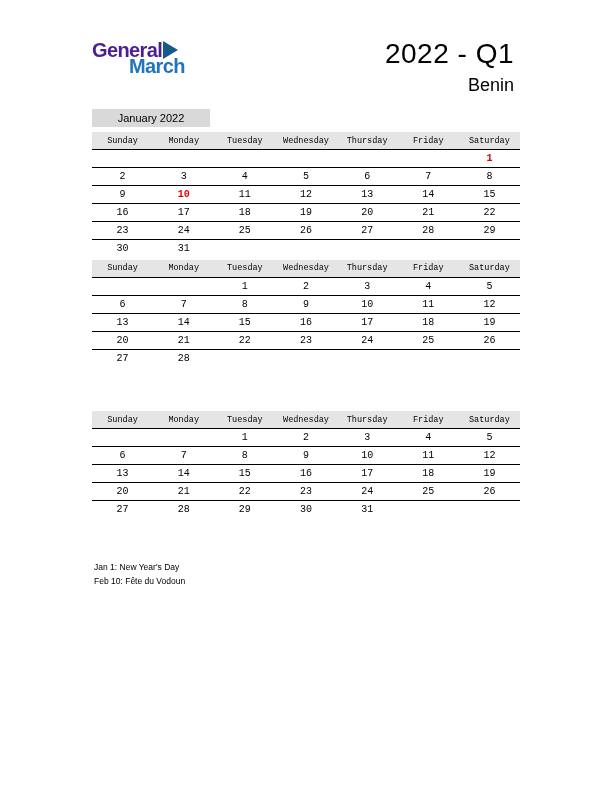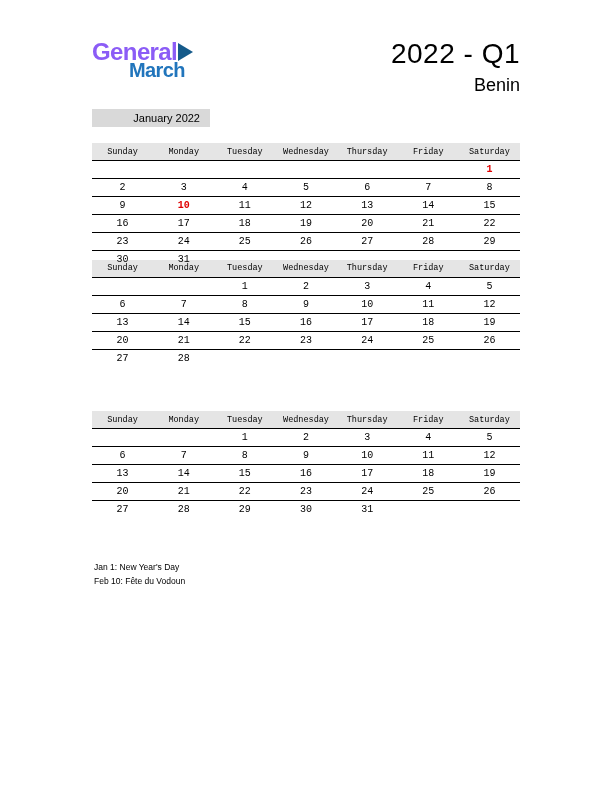--- a/index.html
+++ b/index.html
@@ -19,44 +19,44 @@
     font-family: "Liberation Sans", "DejaVu Sans", sans-serif;
     color: #000;
     overflow: hidden;
   }
   .page { position: absolute; inset: 0; background: #fff; }
 
   
   .header { position: absolute; top: 38px; left: 92px; right: 92px; height: 62px; }
   .logo { position: absolute; left: 0; top: 2px; line-height: 1; }
   .logo-top { display: flex; align-items: center; }
-  .logo-general { font-size: 24px; font-weight: bold; letter-spacing: -0.6px; color: #8b5cf6; }
+  .logo-general { font-size: 20px; font-weight: bold; letter-spacing: -0.6px; color: #4c1d95; }
   .logo-triangle {
     width: 0; height: 0;
     border-left: 15px solid var(--logo-tri);
     border-top: 9px solid transparent;
     border-bottom: 9px solid transparent;
     margin-left: 1px;
   }
   .logo-blue { font-size: 20px; font-weight: bold; color: var(--logo-blue); letter-spacing: -0.6px; margin: -4px 0 0 37px; }
-  .title-block { position: absolute; right: 0; top: 0; text-align: right; }
+  .title-block { position: absolute; right: 6px; top: 0; text-align: right; }
   .page-title { font-size: 28px; letter-spacing: 0.5px; color: #000; }
   .page-subtitle { font-size: 18px; margin-top: 5px; color: #000; }
 
   
   .months { position: absolute; top: 108px; left: 92px; width: 428px; }
   .month { height: 151.5px; }
   .month-label {
     display: inline-block;
     min-width: 118px;
     background: var(--month-label-bg);
     font-size: 11px;
-    padding: 3px 10px;
-    text-align: right;
-    margin-bottom: 16px;
+    padding: 3px 0;
+    text-align: center;
+    margin-bottom: 5px;
     color: #000;
   }
   table.month-table { width: 100%; border-collapse: collapse; table-layout: fixed; font-family: Liberation Mono, monospace; }
   .month-table thead th {
     background: var(--day-header-bg);
     font-weight: normal;
     font-size: 8.5px;
     padding: 3.5px 0;
     text-align: center;
     color: #000;

